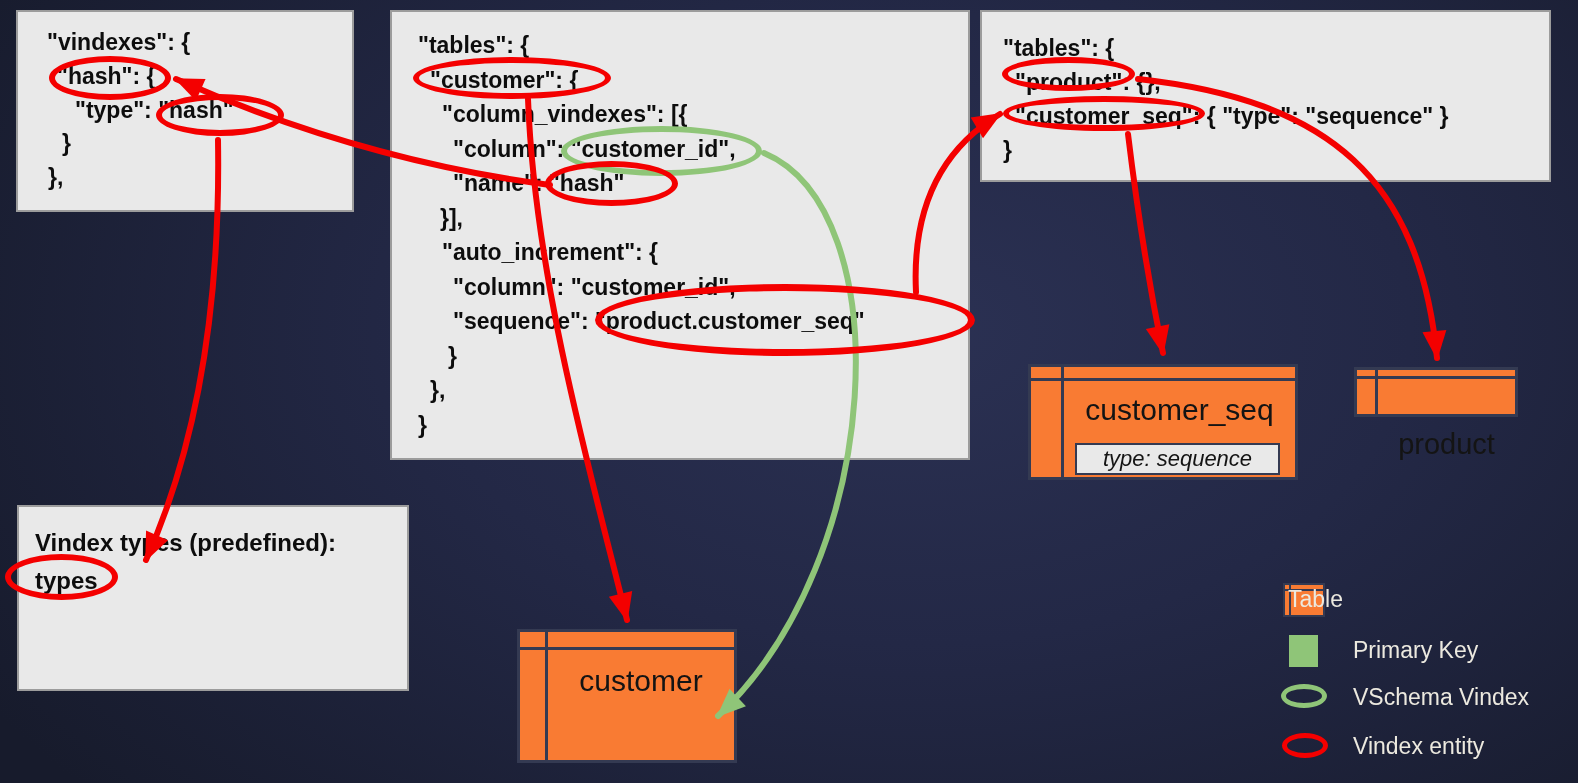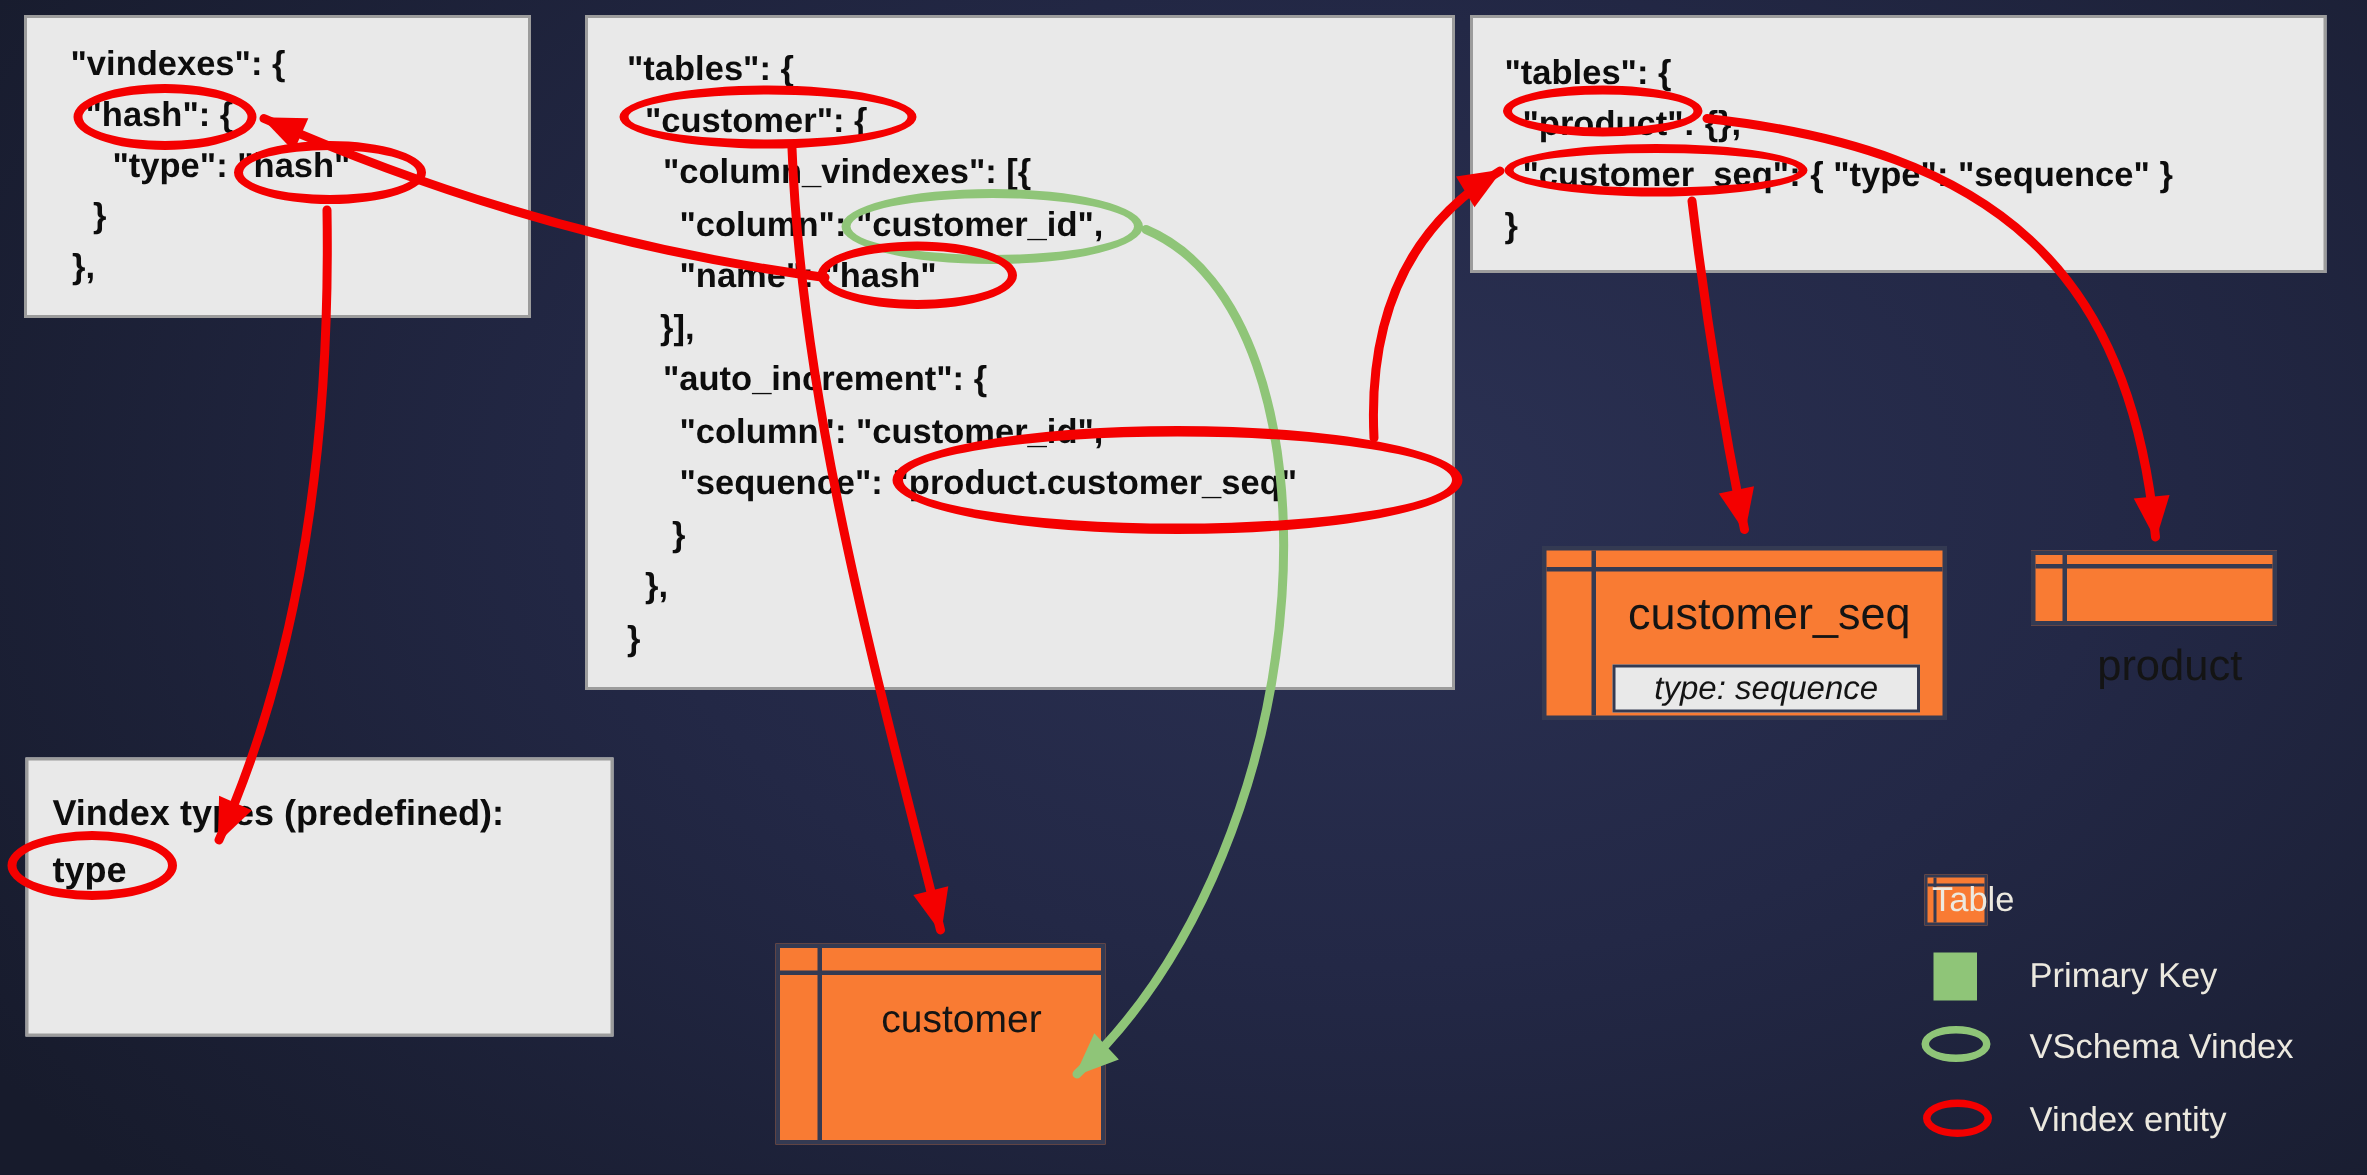--- a/index.html
+++ b/index.html
@@ -69,27 +69,27 @@
 
   <div class="codebox" style="left:980px;top:10px;width:571px;height:172px;padding-top:19px;">
     <div class="clr" style="padding-left:21px">"tables": {</div>
     <div class="clr" style="padding-left:33px">"product": {},</div>
     <div class="clr" style="padding-left:33px">"customer_seq": { "type": "sequence" }</div>
     <div class="clr" style="padding-left:21px">}</div>
   </div>
 
   <div class="codebox" style="left:17px;top:505px;width:392px;height:186px;padding-top:17px;font-size:24px;">
     <div style="padding-left:16px;height:38px;line-height:38px;">Vindex types (predefined):</div>
-    <div style="padding-left:16px;height:38px;line-height:38px;">type</div>
+    <div style="padding-left:16px;height:38px;line-height:38px;">types</div>
   </div>
 
   <div class="otable" style="left:517px;top:629px;width:220px;height:134px;">
     <div class="hline" style="top:15px"></div>
     <div class="vline" style="left:25px"></div>
-    <div class="tlabel" style="left:28px;right:0;top:32px;font-size:26px;">customer</div>
+    <div class="tlabel" style="left:28px;right:0;top:32px;font-size:30px;">customer</div>
   </div>
 
   <div class="otable" style="left:1028px;top:364px;width:270px;height:116px;">
     <div class="hline" style="top:11px"></div>
     <div class="vline" style="left:30px"></div>
     <div class="tlabel" style="left:33px;right:0;top:26px;font-size:30px;">customer_seq</div>
     <div class="innerbox" style="left:44px;top:76px;width:205px;height:32px;line-height:28px;background:var(--box_bg,#e9e9e9);font-style:italic;">type: sequence</div>
   </div>
 
   <div class="otable" style="left:1354px;top:367px;width:164px;height:50px;">

